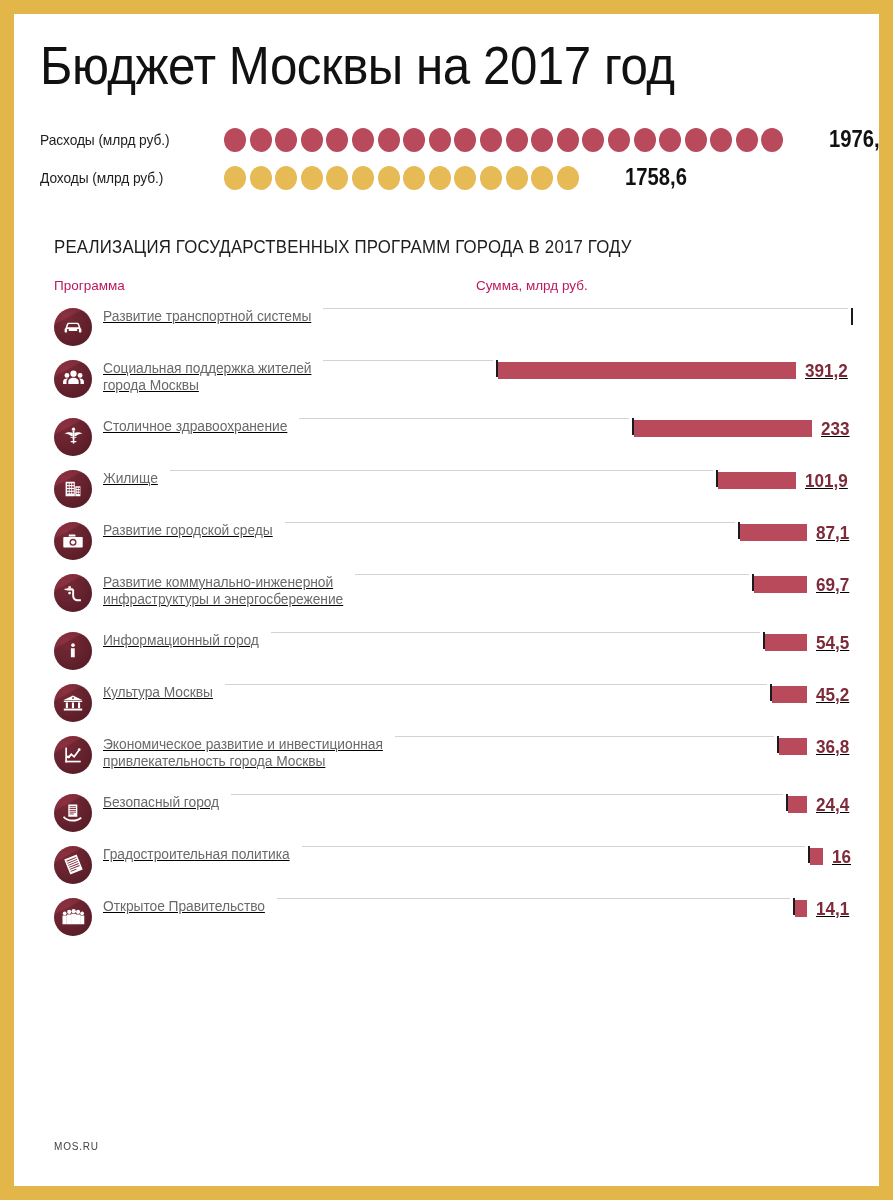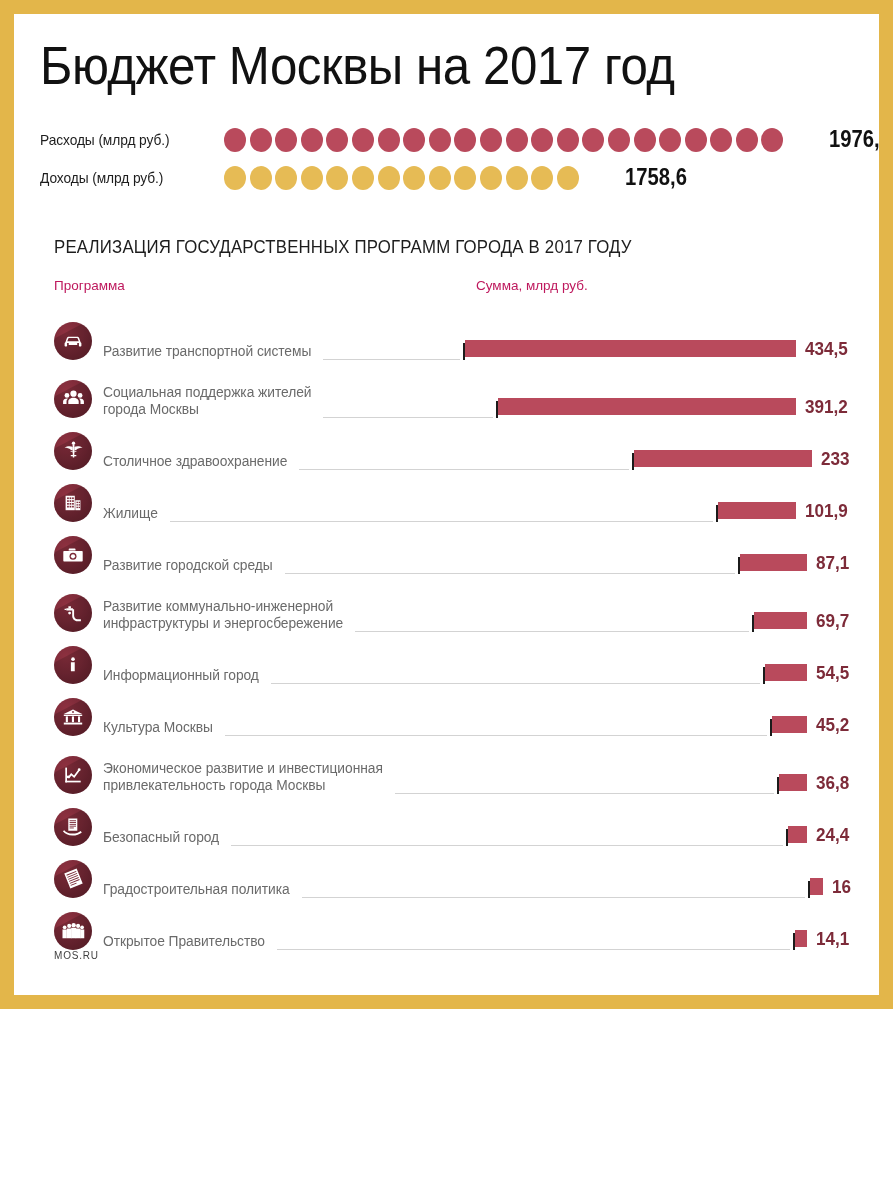--- a/index.html
+++ b/index.html
@@ -4,21 +4,21 @@
 <style>
   html,body{margin:0;padding:0;}
   body{
     width:893px;height:1200px;
     background:#ffffff;
     font-family:"Liberation Sans","DejaVu Sans",sans-serif;
     -webkit-font-smoothing:antialiased;
   }
   #poster{
     position:relative;
-    width:893px;height:1009px;
+    width:893px;height:1200px;
     box-sizing:border-box;
     border:14px solid #e3b64a;
     background:#ffffff;
     overflow:hidden;
   }
   .inner{
     position:relative;
     width:100%;height:100%;
     box-sizing:border-box;
     padding:0 26px;
@@ -104,22 +104,23 @@
     white-space:nowrap;
   }
   .col-head.program{left:0;}
   .col-head.amount{left:422px;}
 
   
   .rows{margin-top:10px;margin-left:14px;position:relative;}
   .prow{
     position:relative;
     display:flex;
-    align-items:flex-end;
+    align-items:flex-start;
     height:52px;
+    text-decoration:underline;
   }
   .icon-wrap{
     flex:0 0 38px;
     width:38px;height:38px;
     position:relative;
   }
   .icon-circle{
     width:38px;height:38px;border-radius:50%;
     background:radial-gradient(circle at 32% 28%, #8e3140 0%, #7b2a38 45%, #5e1f2b 100%);
     position:relative;
@@ -266,24 +267,20 @@
           <div class="icon-wrap">
             <div class="icon-circle">
               <svg width="24" height="24" viewBox="0 0 24 24">
                 <path fill="#ffffff" d="M4.4 13.2l1.5-4.1C6.2 8.3 7 7.8 7.9 7.8h8.2c.9 0 1.7.5 2 1.3l1.5 4.1c.5.2.8.7.8 1.3v2.3c0 .4-.3.7-.7.7h-1.1c-.4 0-.7-.3-.7-.7v-.8H6.1v.8c0 .4-.3.7-.7.7H4.3c-.4 0-.7-.3-.7-.7v-2.3c0-.6.3-1.1.8-1.3zM7.3 9.5l-1 2.8h11.4l-1-2.8c-.1-.3-.4-.5-.7-.5H8c-.3 0-.6.2-.7.5zM6.9 14c-.6 0-1 .4-1 1s.4 1 1 1 1-.4 1-1-.4-1-1-1zm10.2 0c-.6 0-1 .4-1 1s.4 1 1 1 1-.4 1-1-.4-1-1-1z"></path>
               </svg>
             </div>
           </div>
           <div class="plabel"><span>Развитие транспортной системы</span></div>
           <div class="leader"></div>
           <div class="tick"></div>
-          <div class="barzone">
-            <div class="bar" style="width: 331px;"></div>
-            <div class="bval">434,5</div>
-          </div>
         </div>
         <div class="prow tall">
           <div class="icon-wrap">
             <div class="icon-circle">
               <svg width="25" height="25" viewBox="0 0 24 24">
                 <g fill="#ffffff">
                   <circle cx="12" cy="7.4" r="3"></circle>
                   <circle cx="5.7" cy="9" r="2.3"></circle>
                   <circle cx="18.3" cy="9" r="2.3"></circle>
                   <path d="M12 11.2c-2.8 0-5 1.6-5 3.6v2.4h10v-2.4c0-2-2.2-3.6-5-3.6z"></path>

